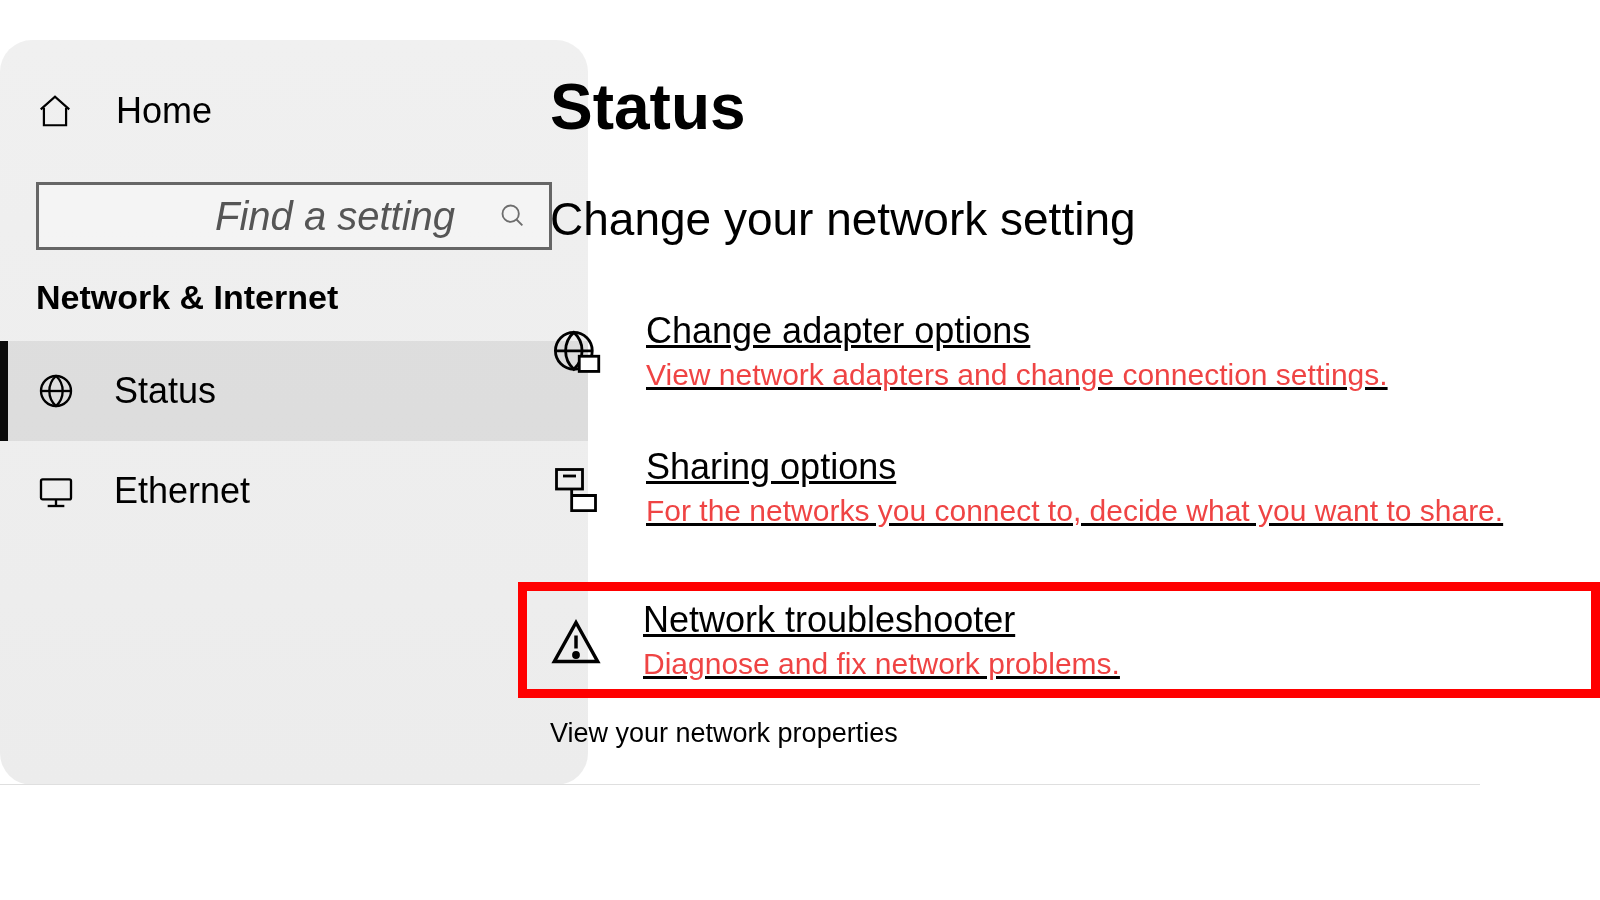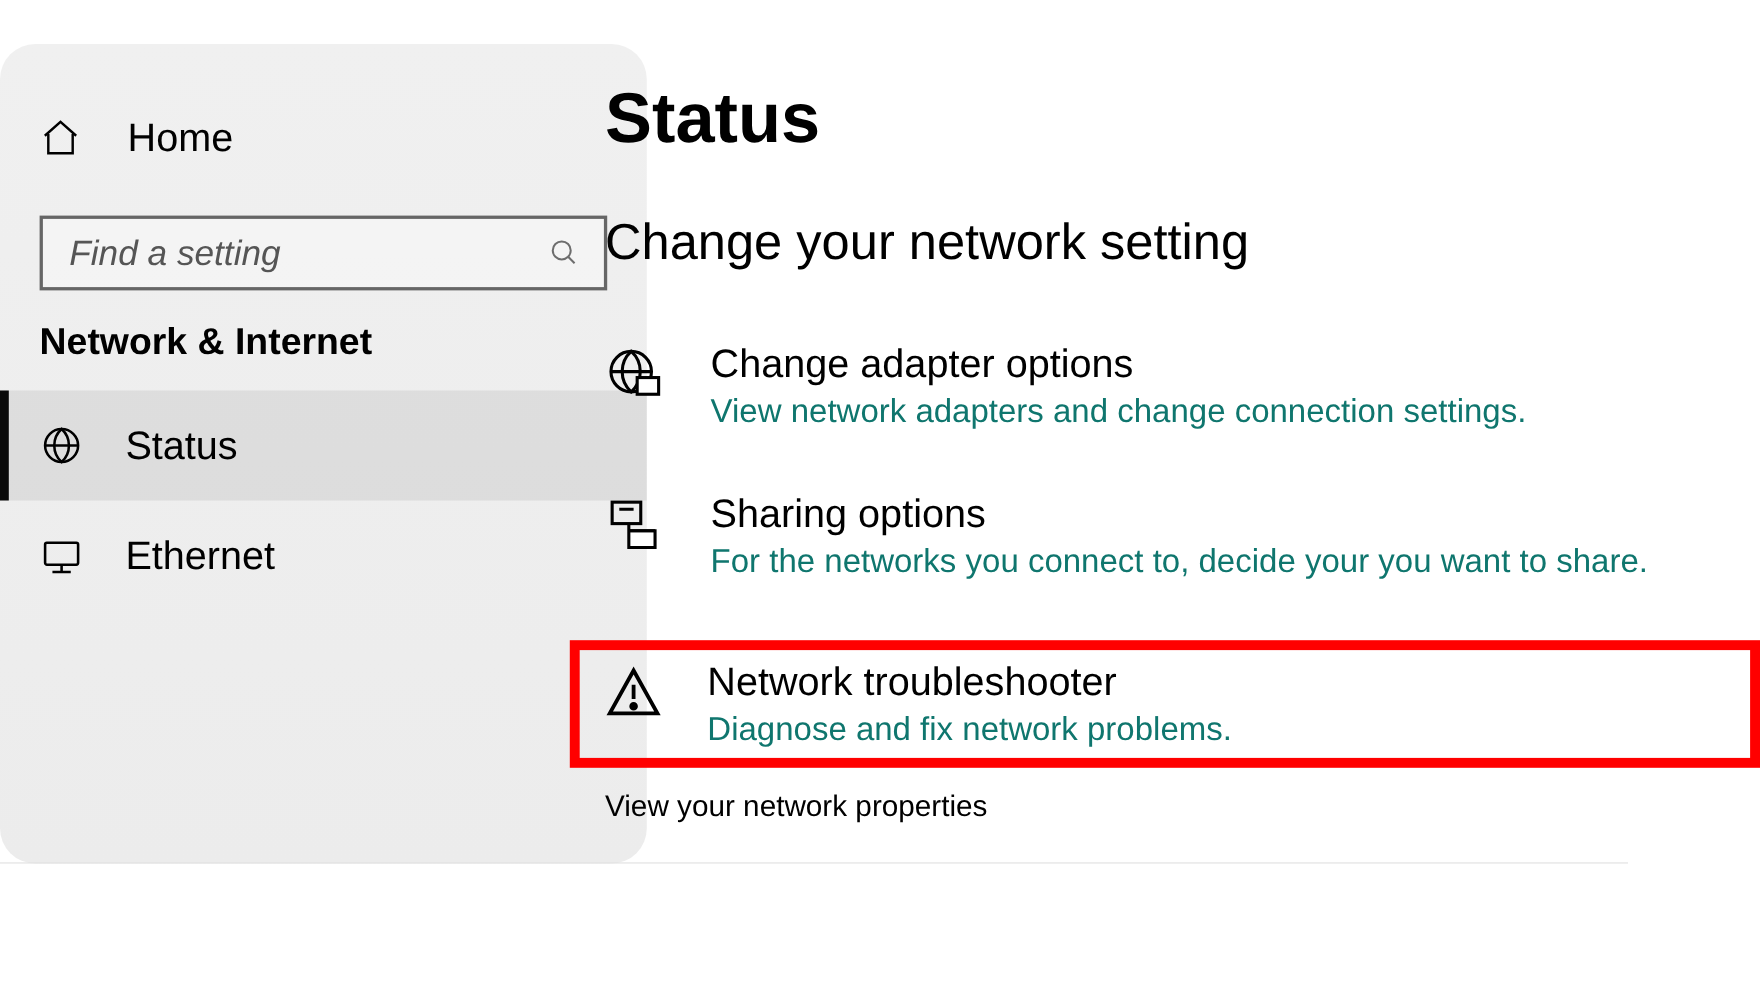--- a/index.html
+++ b/index.html
@@ -17,21 +17,21 @@
     height: 900px;
     padding-top: 40px;
   }
   .sidebar {
     position: absolute;
     left: 0;
     top: 40px;
     width: 588px;
     height: 745px;
     background: linear-gradient(180deg, #f0f0f0 0%, #ececec 100%);
-    padding-top: 54px;
+    padding-top: 40px;
     border-radius: 32px;
   }
   .sidebar .home {
     display: flex;
     align-items: center;
     gap: 32px;
     padding: 10px 0 18px 36px;
     font-size: 36px;
     font-weight: 400;
     cursor: pointer;
@@ -43,25 +43,26 @@
     height: 68px;
     display: flex;
     align-items: center;
     justify-content: space-between;
     padding: 0 22px;
   }
   .search-box input {
     border: none;
     background: transparent;
     outline: none;
-    font-size: 32px;
+    font-size: 40px;
     font-style: italic;
     color: #555;
     width: 85%;
     font-family: inherit;
+    text-align: right;
   }
   .search-box input::placeholder { color: #555; font-style: italic; }
   .search-ico { opacity: .55; }
   .category {
     margin: 16px 0 24px 36px;
     font-size: 34px;
     font-weight: 600;
   }
   .nav {
     display: flex; flex-direction: column;
@@ -104,36 +105,37 @@
     margin: 0 0 48px 0;
   }
   .section-title {
     font-size: 46px;
     font-weight: 400;
     margin: 0 0 64px 0;
   }
   .settings-item {
     display: flex;
     gap: 36px;
-    align-items: flex-start;
+    align-items: center;
     margin-bottom: 54px;
     cursor: pointer;
     padding-right: 40px;
+    text-decoration: underline;
   }
   .settings-ico {
     width: 60px;
     padding-top: 4px;
     flex: none;
   }
   .settings-text .t {
     font-size: 36px;
   }
   .settings-text .d {
     font-size: 30px;
-    color: #0f766e;
+    color: #ef4444;
     margin-top: 6px;
   }
   .highlight {
     border: 9px solid #ff0000;
     margin-left: -32px;
     padding: 8px 20px 8px 23px;
     margin-bottom: 20px;
   }
   .highlight .settings-item { margin-bottom: 0; gap: 33px; }
   .link-item {
@@ -226,21 +228,21 @@
       <span class="settings-ico">
         <svg width="52" height="52" viewBox="0 0 24 24" fill="none" stroke="#000" stroke-width="1.3">
           <rect x="3" y="3" width="12" height="9"></rect>
           <path d="M6 6h6"></path>
           <path d="M10 12v3h11v7H10v-7" fill="#fff"></path>
           <path d="M10 15h11"></path>
         </svg>
       </span>
       <div class="settings-text">
         <div class="t">Sharing options</div>
-        <div class="d">For the networks you connect to, decide your you want to share.</div>
+        <div class="d">For the networks you connect to, decide what you want to share.</div>
       </div>
     </div>
 
     <div class="highlight">
       <div class="settings-item">
         <span class="settings-ico">
           <svg width="52" height="52" viewBox="0 0 24 24" fill="none" stroke="#000" stroke-width="1.6">
             <path d="M12 3 L22 21 H2 Z"></path>
             <line x1="12" y1="9" x2="12" y2="15"></line>
             <circle cx="12" cy="18" r="1" fill="#000"></circle>

